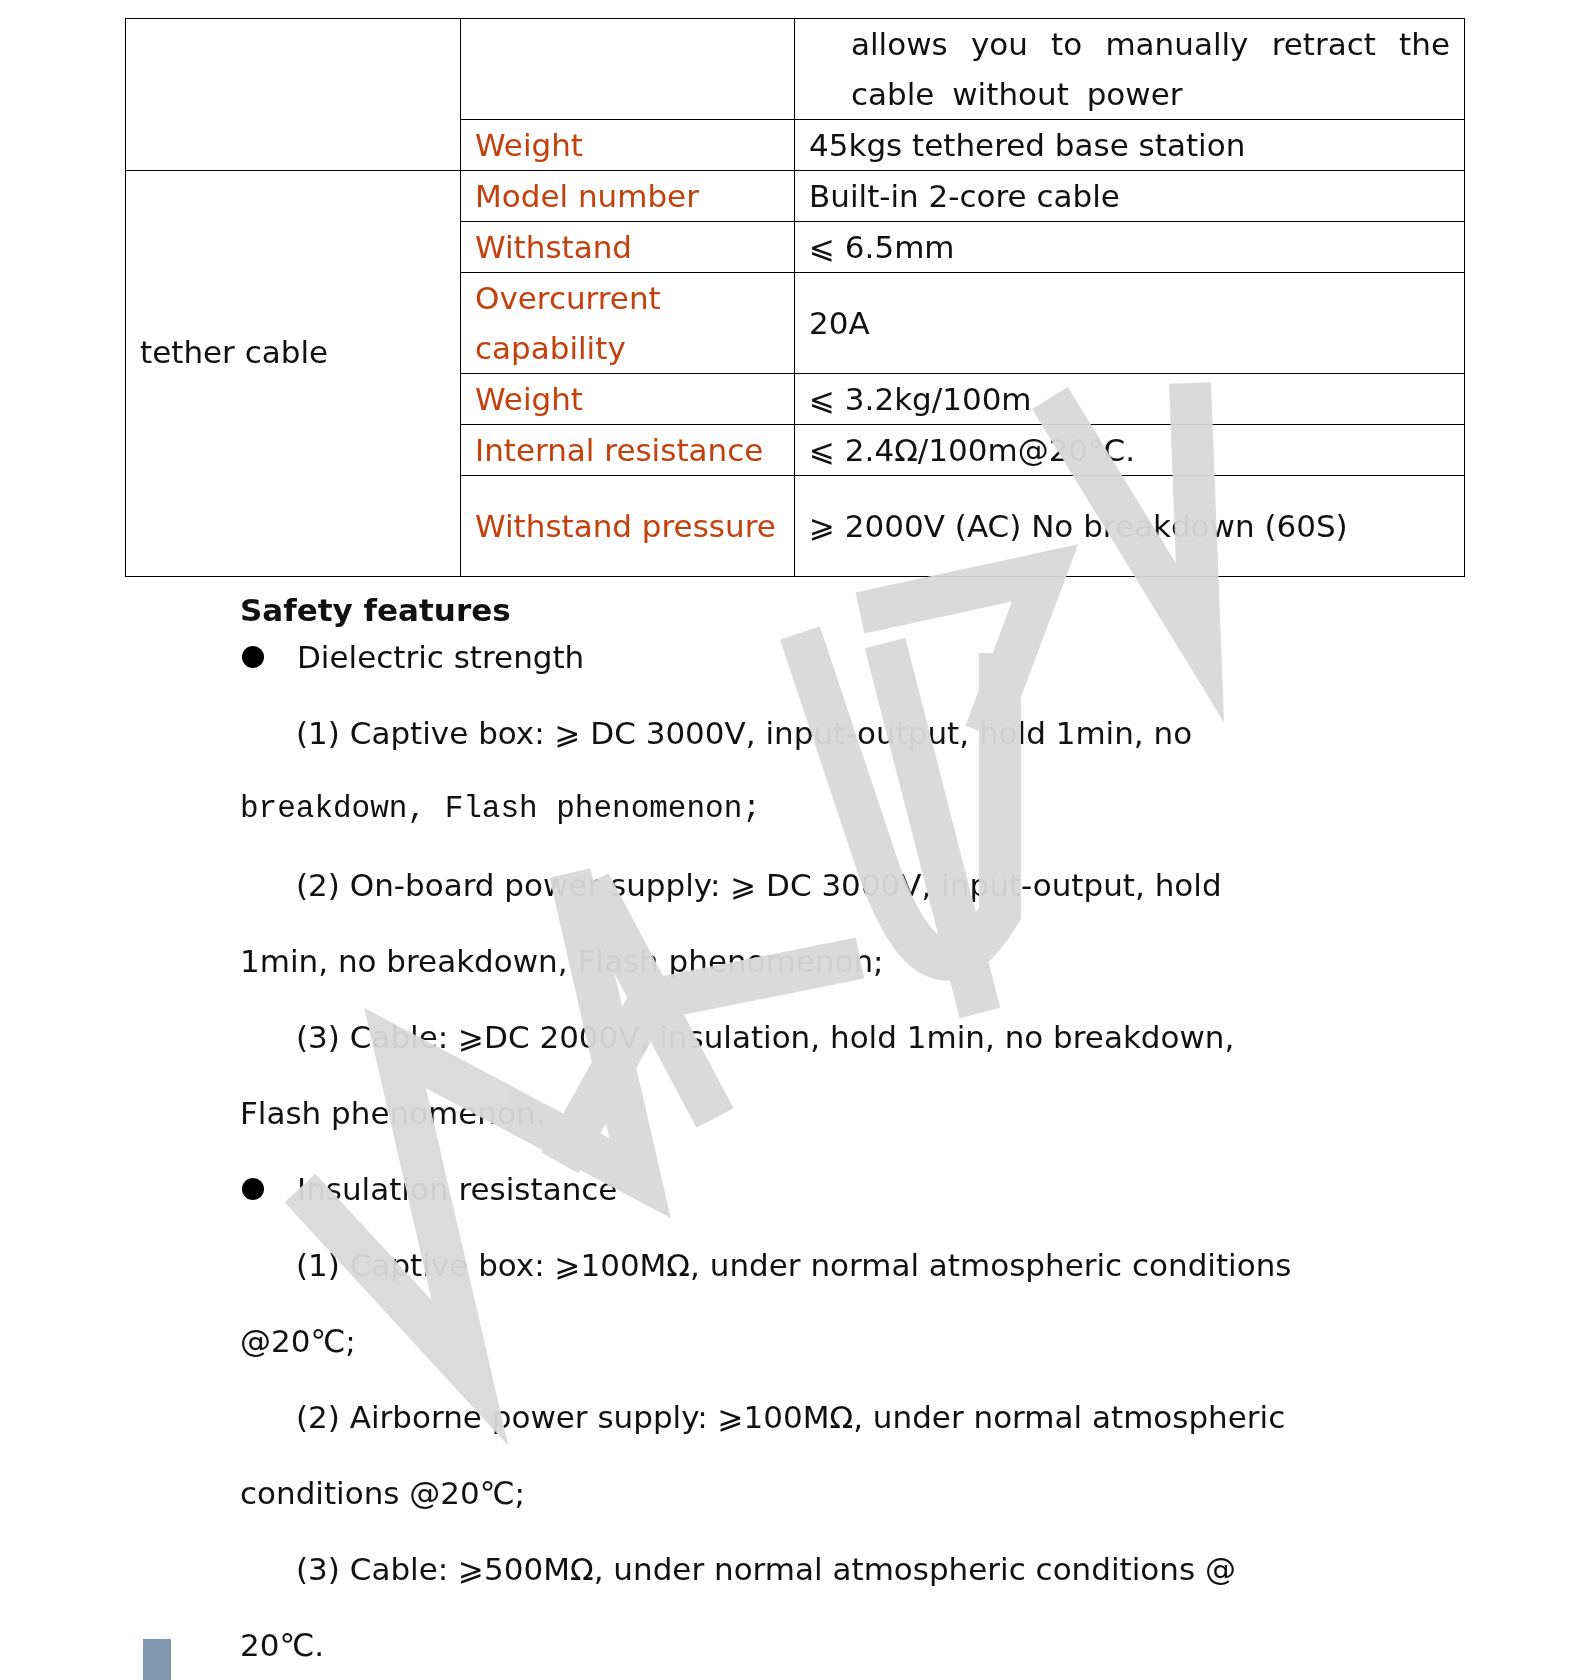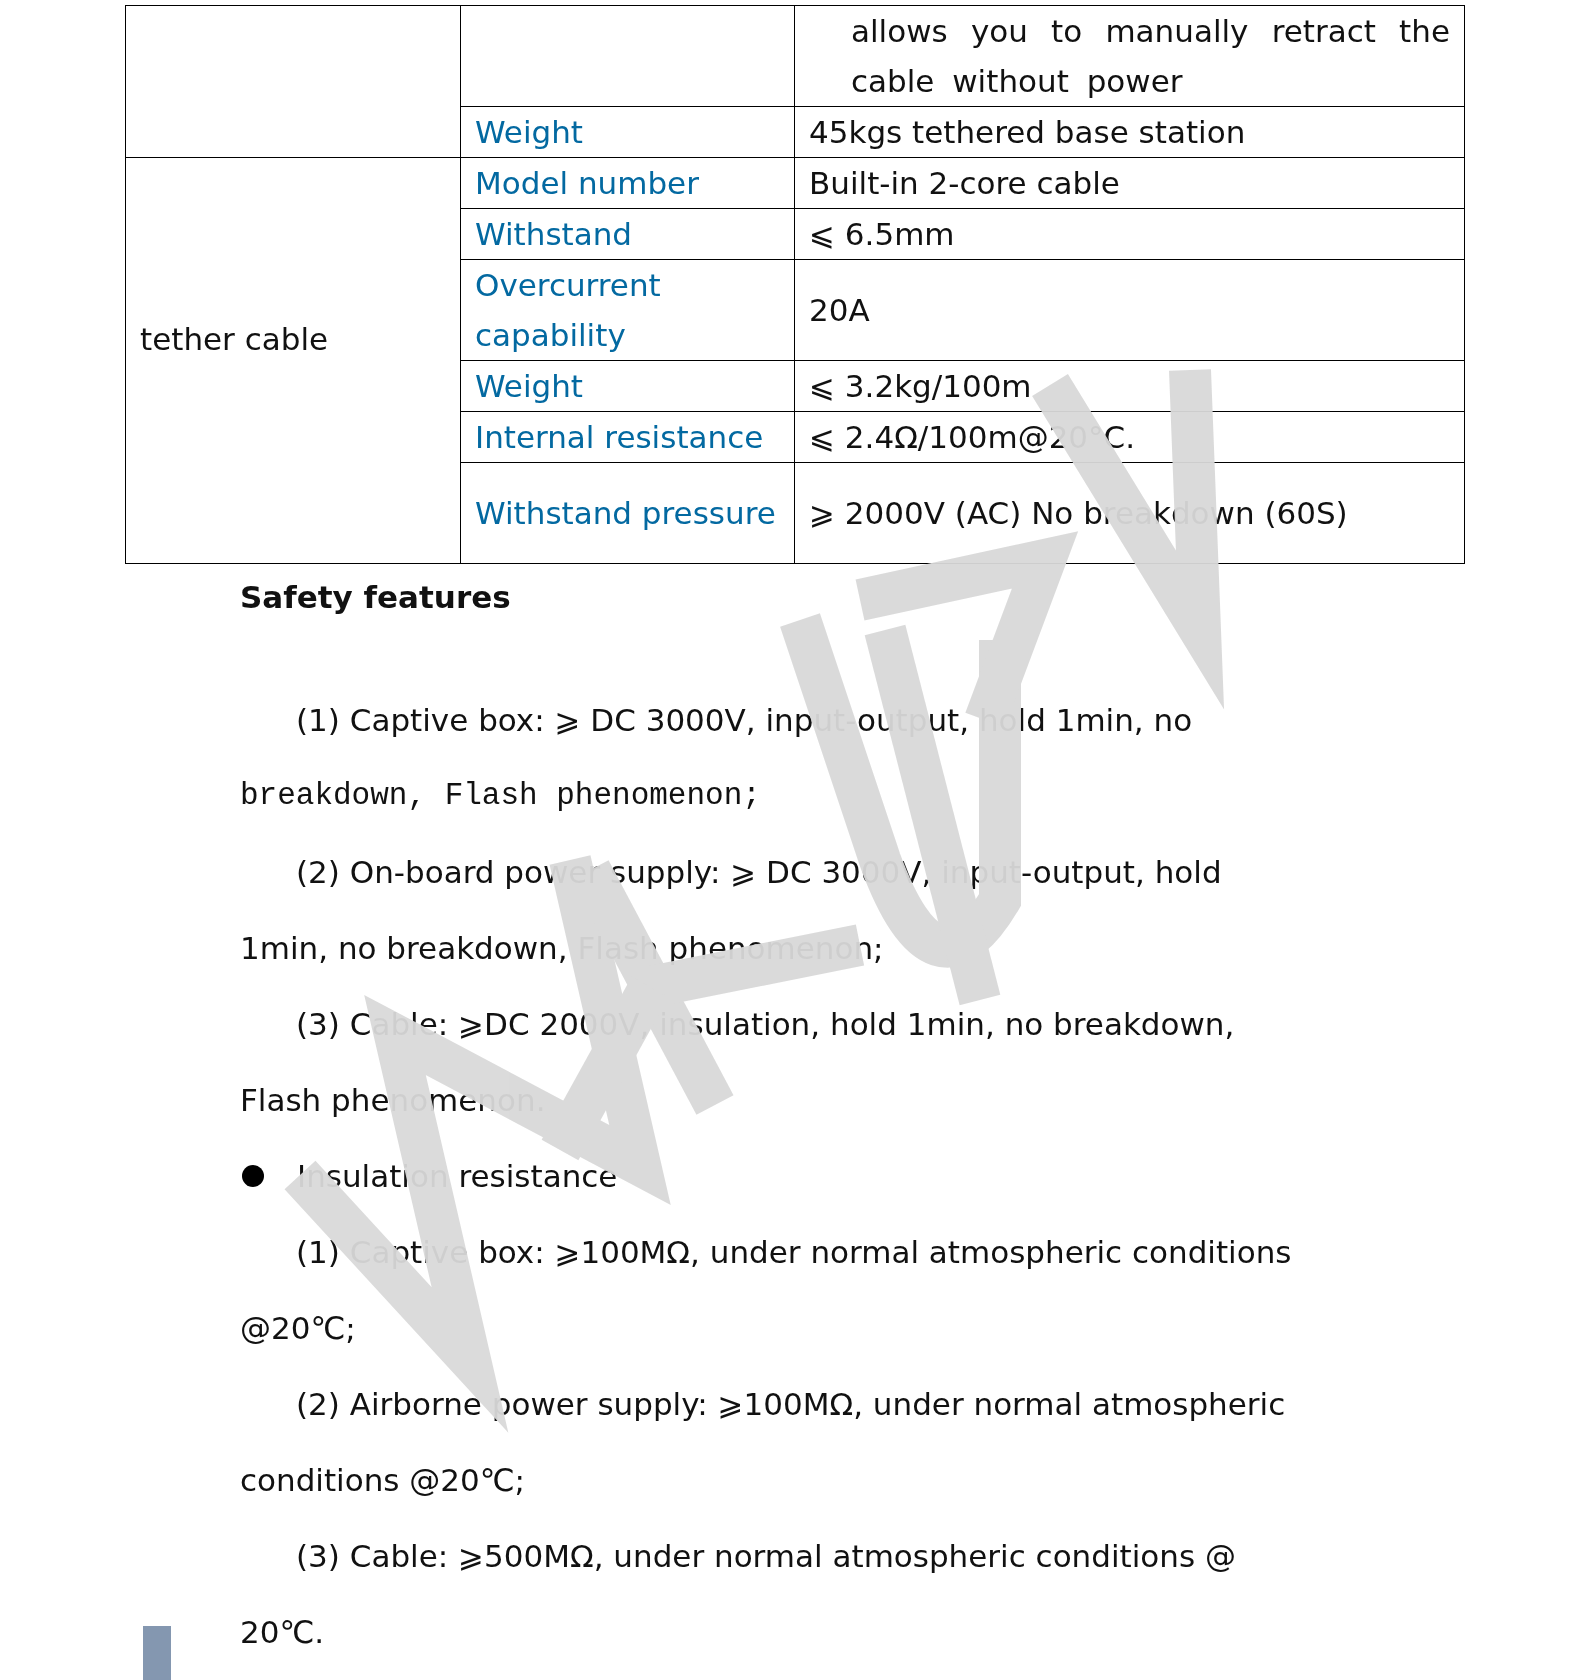--- a/index.html
+++ b/index.html
@@ -10,21 +10,21 @@
     body {
       width: 1587px;
       height: 1680px;
       position: relative;
       overflow: hidden;
       font-family: "DejaVu Sans", "Liberation Sans", sans-serif;
       color: #111111;
     }
     .page {
       position: absolute;
-      left: 0; top: 0;
+      left: 0; top: 13px;
       width: 1587px; height: 1276px;
     }
     
     table.spec {
       position: absolute;
       left: 125px;
       top: 5px;
       width: 1339px;
       border-collapse: collapse;
       table-layout: fixed;
@@ -33,21 +33,21 @@
     table.spec td {
       border: 1.5px solid #000000;
       padding: 0 14px;
       vertical-align: middle;
       line-height: 50px;
     }
     table.spec col.c1 { width: 335px; }
     table.spec col.c2 { width: 334px; }
     table.spec col.c3 { width: 670px; }
     .param {
-      color: #0369a1;
+      color: #c2410c;
       line-height: 50px;
       margin-top: 26px;
     }
     .val {
       color: #111111;
     }
     .val-wrap {
       padding-left: 56px !important;
       text-align: justify;
       text-align-last: left;
@@ -162,20 +162,24 @@
     </tr>
     <tr class="r2">
       <td class="param">Withstand pressure</td>
       <td class="val">⩾  2000V (AC) No breakdown (60S)</td>
     </tr>
   </tbody>
     </table>
 
   <div class="section-title">Safety features</div>
 
+  <div class="bullet" style="top:622px;">
+    <span class="bullet-dot"></span>
+    <span>Dielectric strength</span>
+  </div>
 
   <div class="para indent" style="top:698px;">(1) Captive box:  ⩾  DC 3000V, input-output, hold 1min, no</div>
   <div class="para" style="top:774px;font-family:Liberation Mono, monospace;">breakdown, Flash phenomenon;</div>
   <div class="para indent" style="top:850px;">(2) On-board power supply: ⩾ DC 3000V, input-output, hold</div>
   <div class="para" style="top:926px;">1min, no breakdown, Flash phenomenon;</div>
   <div class="para indent" style="top:1002px;">(3) Cable: ⩾DC 2000V, insulation, hold 1min, no breakdown,</div>
   <div class="para" style="top:1078px;">Flash phenomenon.</div>
 
   <div class="bullet" style="top:1154px;">
     <span class="bullet-dot"></span>

